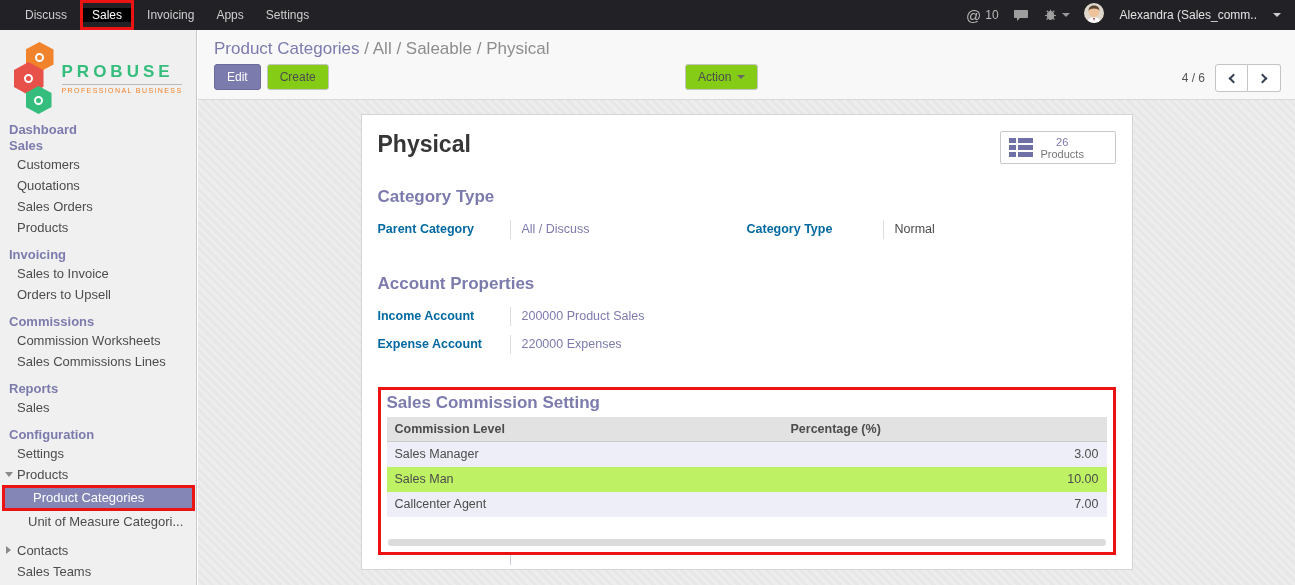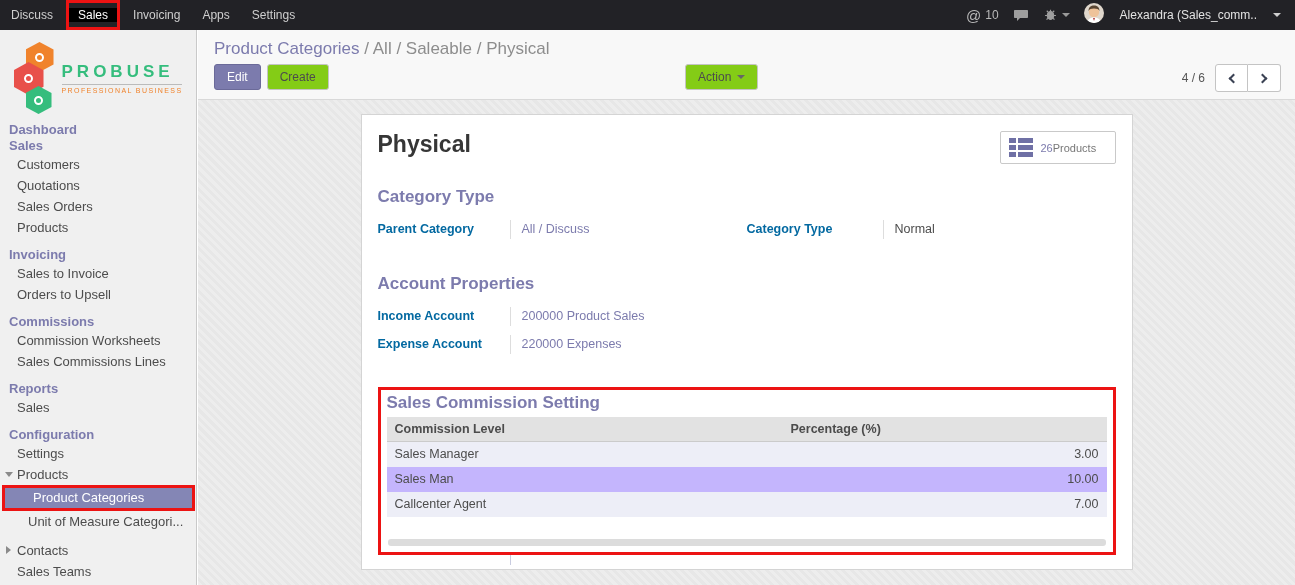--- a/index.html
+++ b/index.html
@@ -2,21 +2,21 @@
 <html><head>
 <meta charset="utf-8">
 <style>
   * { margin:0; padding:0; box-sizing:border-box; }
   html,body { width:1295px; height:585px; overflow:hidden; background:#fff;
               font-family:"Liberation Sans", sans-serif; }
 
   
   .topbar { position:absolute; left:0; top:0; width:1295px; height:30px;
             background:#222226; display:flex; align-items:center; z-index:30; }
-  .topbar .menus { display:flex; align-items:center; height:100%; }
+  .topbar .menus { display:flex; align-items:center; height:100%; padding-left:14px; }
   .tmenu { color:#cfcfcf; font-size:12px; padding:0 11px; height:30px; line-height:30px; cursor:pointer; }
   .tmenu-active-frame { border:3px solid #ec1313; height:30px; margin:0 2px; }
   .tmenu-active-frame .tmenu { background:#000; color:#fff; height:24px; line-height:24px; padding:0 9px; }
   .topbar .spacer { flex:1; }
   .tright { display:flex; align-items:center; gap:14px; padding-right:14px; color:#b9b9b9; }
   .mention { display:flex; align-items:center; gap:4px; font-size:12px; color:#b9b9b9; cursor:pointer; }
   .mention .at { font-size:15px; }
   .ticon { width:16px; height:16px; display:inline-block; cursor:pointer; }
   .bug-wrap { display:flex; align-items:center; gap:3px; cursor:pointer; }
   .caret-dn { display:inline-block; width:0; height:0; border-left:4px solid transparent;
@@ -87,21 +87,21 @@
            background:#fff; border:1px solid #d4d4d4; padding:0 16px; overflow:hidden; }
 
   .sheet-head { display:flex; justify-content:space-between; align-items:flex-start; margin-top:16px; }
   .rec-title { font-size:23px; font-weight:bold; color:#363636; }
   .stat-btn { width:116px; height:33px; border:1px solid #c9c9c9; border-radius:2px; background:#fff;
               display:flex; align-items:center; gap:8px; padding:0 8px; cursor:pointer; }
   .listicon { display:flex; flex-direction:column; gap:2px; }
   .lrow { display:flex; gap:2px; }
   .lsq { width:7px; height:5px; background:#6f70a5; }
   .lbar { width:15px; height:5px; background:#6f70a5; }
-  .stat-txt { display:flex; flex-direction:row; line-height:12px; }
+  .stat-txt { display:flex; flex-direction:column; line-height:12px; }
   .stat-count { color:#7c7bad; font-size:11px; }
   .stat-label { color:#777; font-size:11px; }
 
   .sec-h { color:#7c7bad; font-size:17px; font-weight:bold; }
   .sec1 { margin-top:23px; }
   .fieldgrid { display:grid; grid-template-columns:1fr 1fr; margin-top:13px; }
   .field { display:flex; align-items:stretch; margin-bottom:9px; }
   .flabel { width:132px; font-size:12.5px; font-weight:bold; color:#0369a1; padding-top:2px; }
   .field .fval { border-left:1px solid #ddd; padding:2px 0 3px 11px; font-size:12.5px; color:#4c4c4c;
                  min-height:18px; flex:1; }
@@ -110,21 +110,21 @@
 
   .sec2 { margin-top:26px; }
 
   .red-frame { border:3px solid #ec1313; margin-top:24px; padding:3px 6px 6px 6px; }
   .ctable { width:100%; border-collapse:collapse; margin-top:4px; font-size:12.5px; }
   .ctable th { background:#e2e2e2; color:#4c4c4c; text-align:left; font-weight:bold;
                padding:5px 8px; height:24px; border-bottom:1px solid #cbcbcb; }
   .ctable th.pct { width:45%; }
   .ctable td { padding:5px 8px; height:25px; color:#4c4c4c; }
   .ctable tr.odd  { background:#edeef7; }
-  .ctable tr.even { background:#c4b5fd; }
+  .ctable tr.even { background:#bef264; }
   .ctable td.num { text-align:right; }
   .tbl-spacer { height:22px; }
   .hbar { height:7px; background:#dcdcdc; border-radius:3px; margin:0 1px; cursor:pointer; }
 
   .stub-sep { position:absolute; left:148px; top:440px; width:1px; height:10px; background:#c9cce0; }
 </style>
 </head>
 <body>
 
 <div class="topbar">

